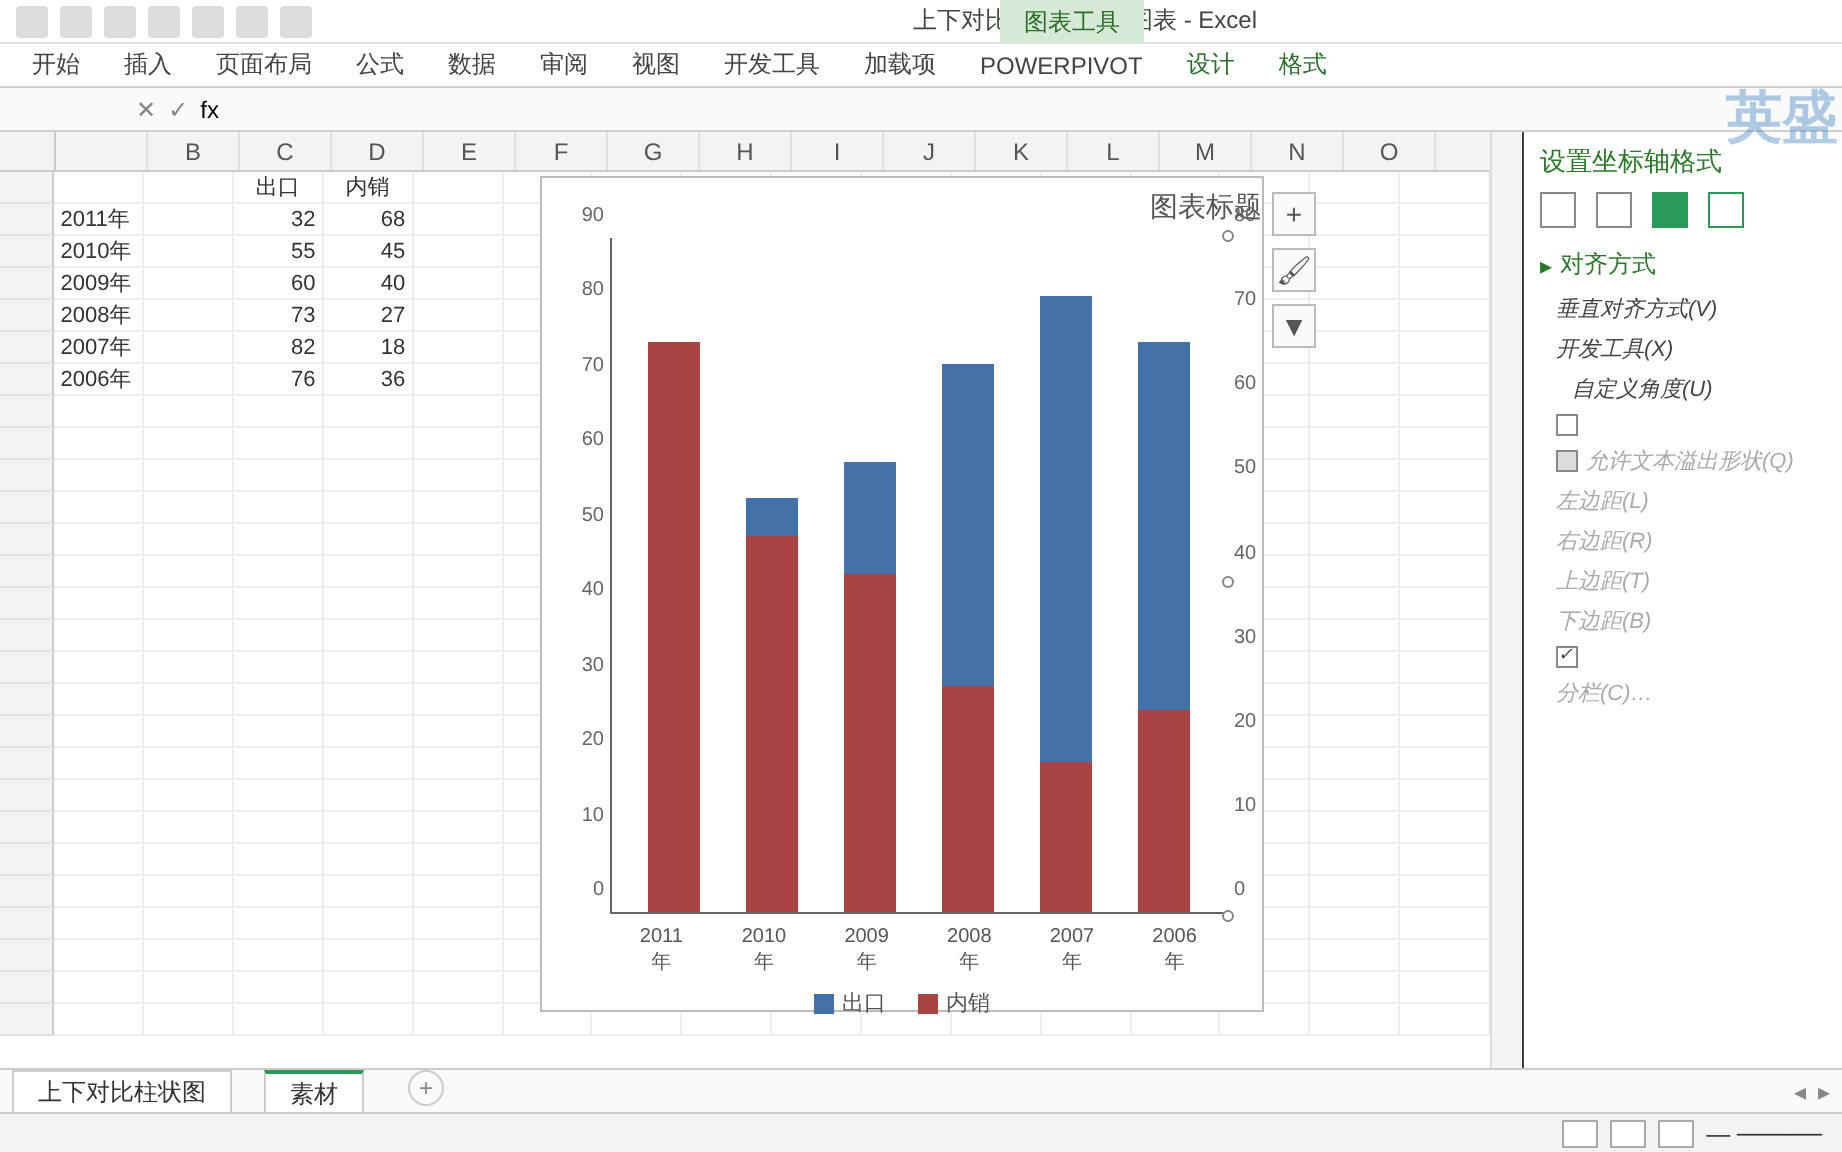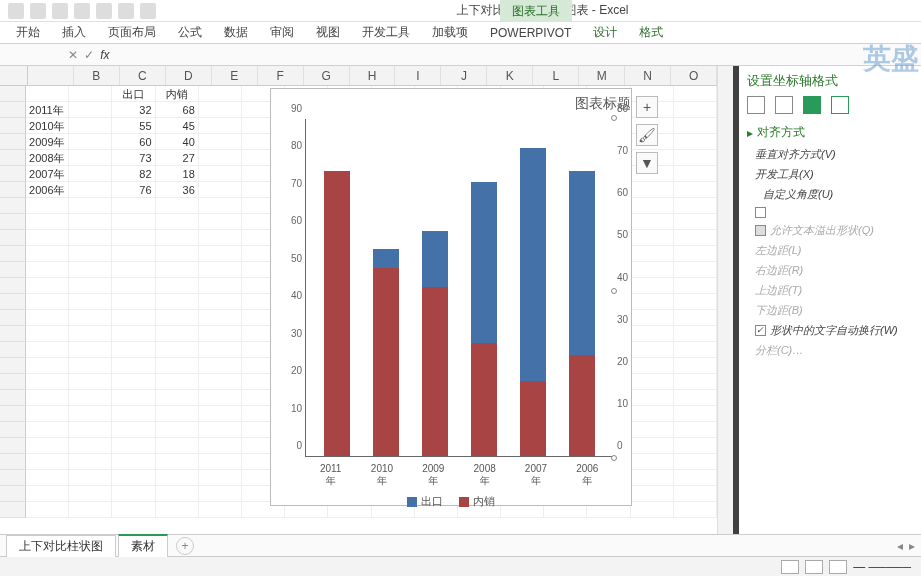--- a/index.html
+++ b/index.html
@@ -15,21 +15,21 @@
 
 .ribbon-tabs { height: 22px; background: #fff; display: flex; align-items: center; gap: 2px; padding: 0 6px; border-bottom: 1px solid #d0d0d0; }
 .rtab { padding: 2px 10px; font-size: 12px; color: #444; cursor: pointer; }
 .rtab.ctx { color: #2a6e2a; text-align: center; }
 
 
 .formula-bar { height: 22px; display: flex; align-items: center; border-bottom: 1px solid #d0d0d0; background: #fafafa; }
 .name-box { width: 60px; border-right: 1px solid #ccc; padding: 0 4px; font-size: 12px; }
 .fx-ctrl { display: flex; align-items: center; gap: 6px; padding: 0 8px; color: #888; }
 .fx-ctrl span { font-size: 12px; }
-.fx-label { font-style: italic; color: #404040; }
+.fx-label { color: #000000; }
 
 
 .main { display: flex; height: 468px; }
 
 
 .sheet { flex: 1; position: relative; overflow: hidden; background: #fff; }
 .col-headers { display: flex; height: 20px; background: #f3f3f3; border-bottom: 1px solid #ccc; }
 .row-head-corner { width: 28px; border-right: 1px solid #ccc; background: #f3f3f3; }
 .col-h { width: 46px; border-right: 1px solid #e0e0e0; text-align: center; font-size: 12px; color: #555; line-height: 20px; }
 .rows { }
@@ -57,39 +57,39 @@
 .leg-sw { width: 10px; height: 10px; }
 
 
 .chart-btns { position: absolute; left: 636px; top: 30px; display: flex; flex-direction: column; gap: 6px; }
 .chart-btn { width: 22px; height: 22px; border: 1px solid #bbb; background: #fafafa; display: flex; align-items: center; justify-content: center; font-size: 14px; color: #555; }
 
 
 .vscroll { width: 16px; background: #f3f3f3; border-left: 1px solid #ddd; }
 
 
-.pane { width: 188px; border-left: 6px solid #404040; background: #fff; padding: 6px 8px; overflow: hidden; }
+.pane { width: 160px; border-left: 1px solid #404040; background: #fff; padding: 6px 8px; overflow: hidden; }
 .pane-title { font-size: 13px; color: #2a7a2a; margin-bottom: 6px; }
 .pane-tabs { display: flex; gap: 10px; font-size: 12px; margin-bottom: 8px; }
 .pane-tab { color: #444; cursor: pointer; }
 .pane-tab.active { color: #2a7a2a; border-bottom: 2px solid #2a7a2a; }
 .pane-icons { display: flex; gap: 10px; margin-bottom: 10px; }
 .pane-ico { width: 18px; height: 18px; border: 1px solid #888; }
 .pane-ico.sel { background: #2a9a5a; border-color: #2a9a5a; }
 .sect-head { color: #2a7a2a; font-size: 12px; margin: 6px 0; display: flex; align-items: center; gap: 4px; }
 .sect-body { padding-left: 8px; }
 .opt { font-size: 11px; color: #444; margin: 5px 0; display: flex; align-items: center; gap: 4px; font-style: italic; }
 .opt.dim { color: #aaa; }
 .chk { width: 11px; height: 11px; border: 1px solid #888; display: inline-block; }
 .chk.on::after { content: "✓"; font-size: 9px; position: relative; top: -3px; left: 0; color: #444; }
 .chk.gray { background: #ddd; }
 .watermark { position: absolute; right: 2px; top: 40px; font-size: 28px; color: rgba(80,140,200,0.45); font-weight: bold; pointer-events: none; }
 
 
-.sheet-tabs { height: 22px; display: flex; align-items: center; border-top: 1px solid #ccc; background: #fafafa; padding: 0 6px; gap: 2px; }
+.sheet-tabs { height: 22px; display: flex; border-top: 1px solid #ccc; background: #fafafa; padding: 0 6px; gap: 16px; }
 .stab { padding: 2px 12px; border: 1px solid #ccc; border-bottom: none; font-size: 12px; background: #fff; }
 .stab.active { background: #fff; border-top: 2px solid #2a9a5a; }
 .add-sheet { width: 18px; height: 18px; border: 1px solid #ccc; border-radius: 50%; text-align: center; line-height: 16px; color: #888; margin-left: 6px; }
 .hscroll-hint { margin-left: auto; display: flex; gap: 6px; color: #888; align-items: center; }
 
 
 .status-bar { height: 20px; background: #f3f3f3; border-top: 1px solid #ccc; display: flex; justify-content: flex-end; align-items: center; gap: 6px; padding: 0 10px; }
 .view-btn { width: 18px; height: 14px; border: 1px solid #aaa; background: #fff; }
 </style>
 </head>
@@ -780,21 +780,20 @@
       <div class="opt dim">
           <span class="chk gray"></span>
           <span>允许文本溢出形状(Q)</span>
         </div>
       <div class="opt dim">左边距(L)</div>
       <div class="opt dim">右边距(R)</div>
       <div class="opt dim">上边距(T)</div>
       <div class="opt dim">下边距(B)</div>
       <div class="opt">
           <span class="chk on"></span>
-          <span>形状中的文字自动换行(W)</span>
         </div>
       <div class="opt dim">分栏(C)…</div>
     </div>
   </div>
   <div class="watermark">英盛</div>
 </div>
 
 <div class="sheet-tabs">
   <div class="stab">上下对比柱状图</div>
   <div class="stab active">素材</div>

